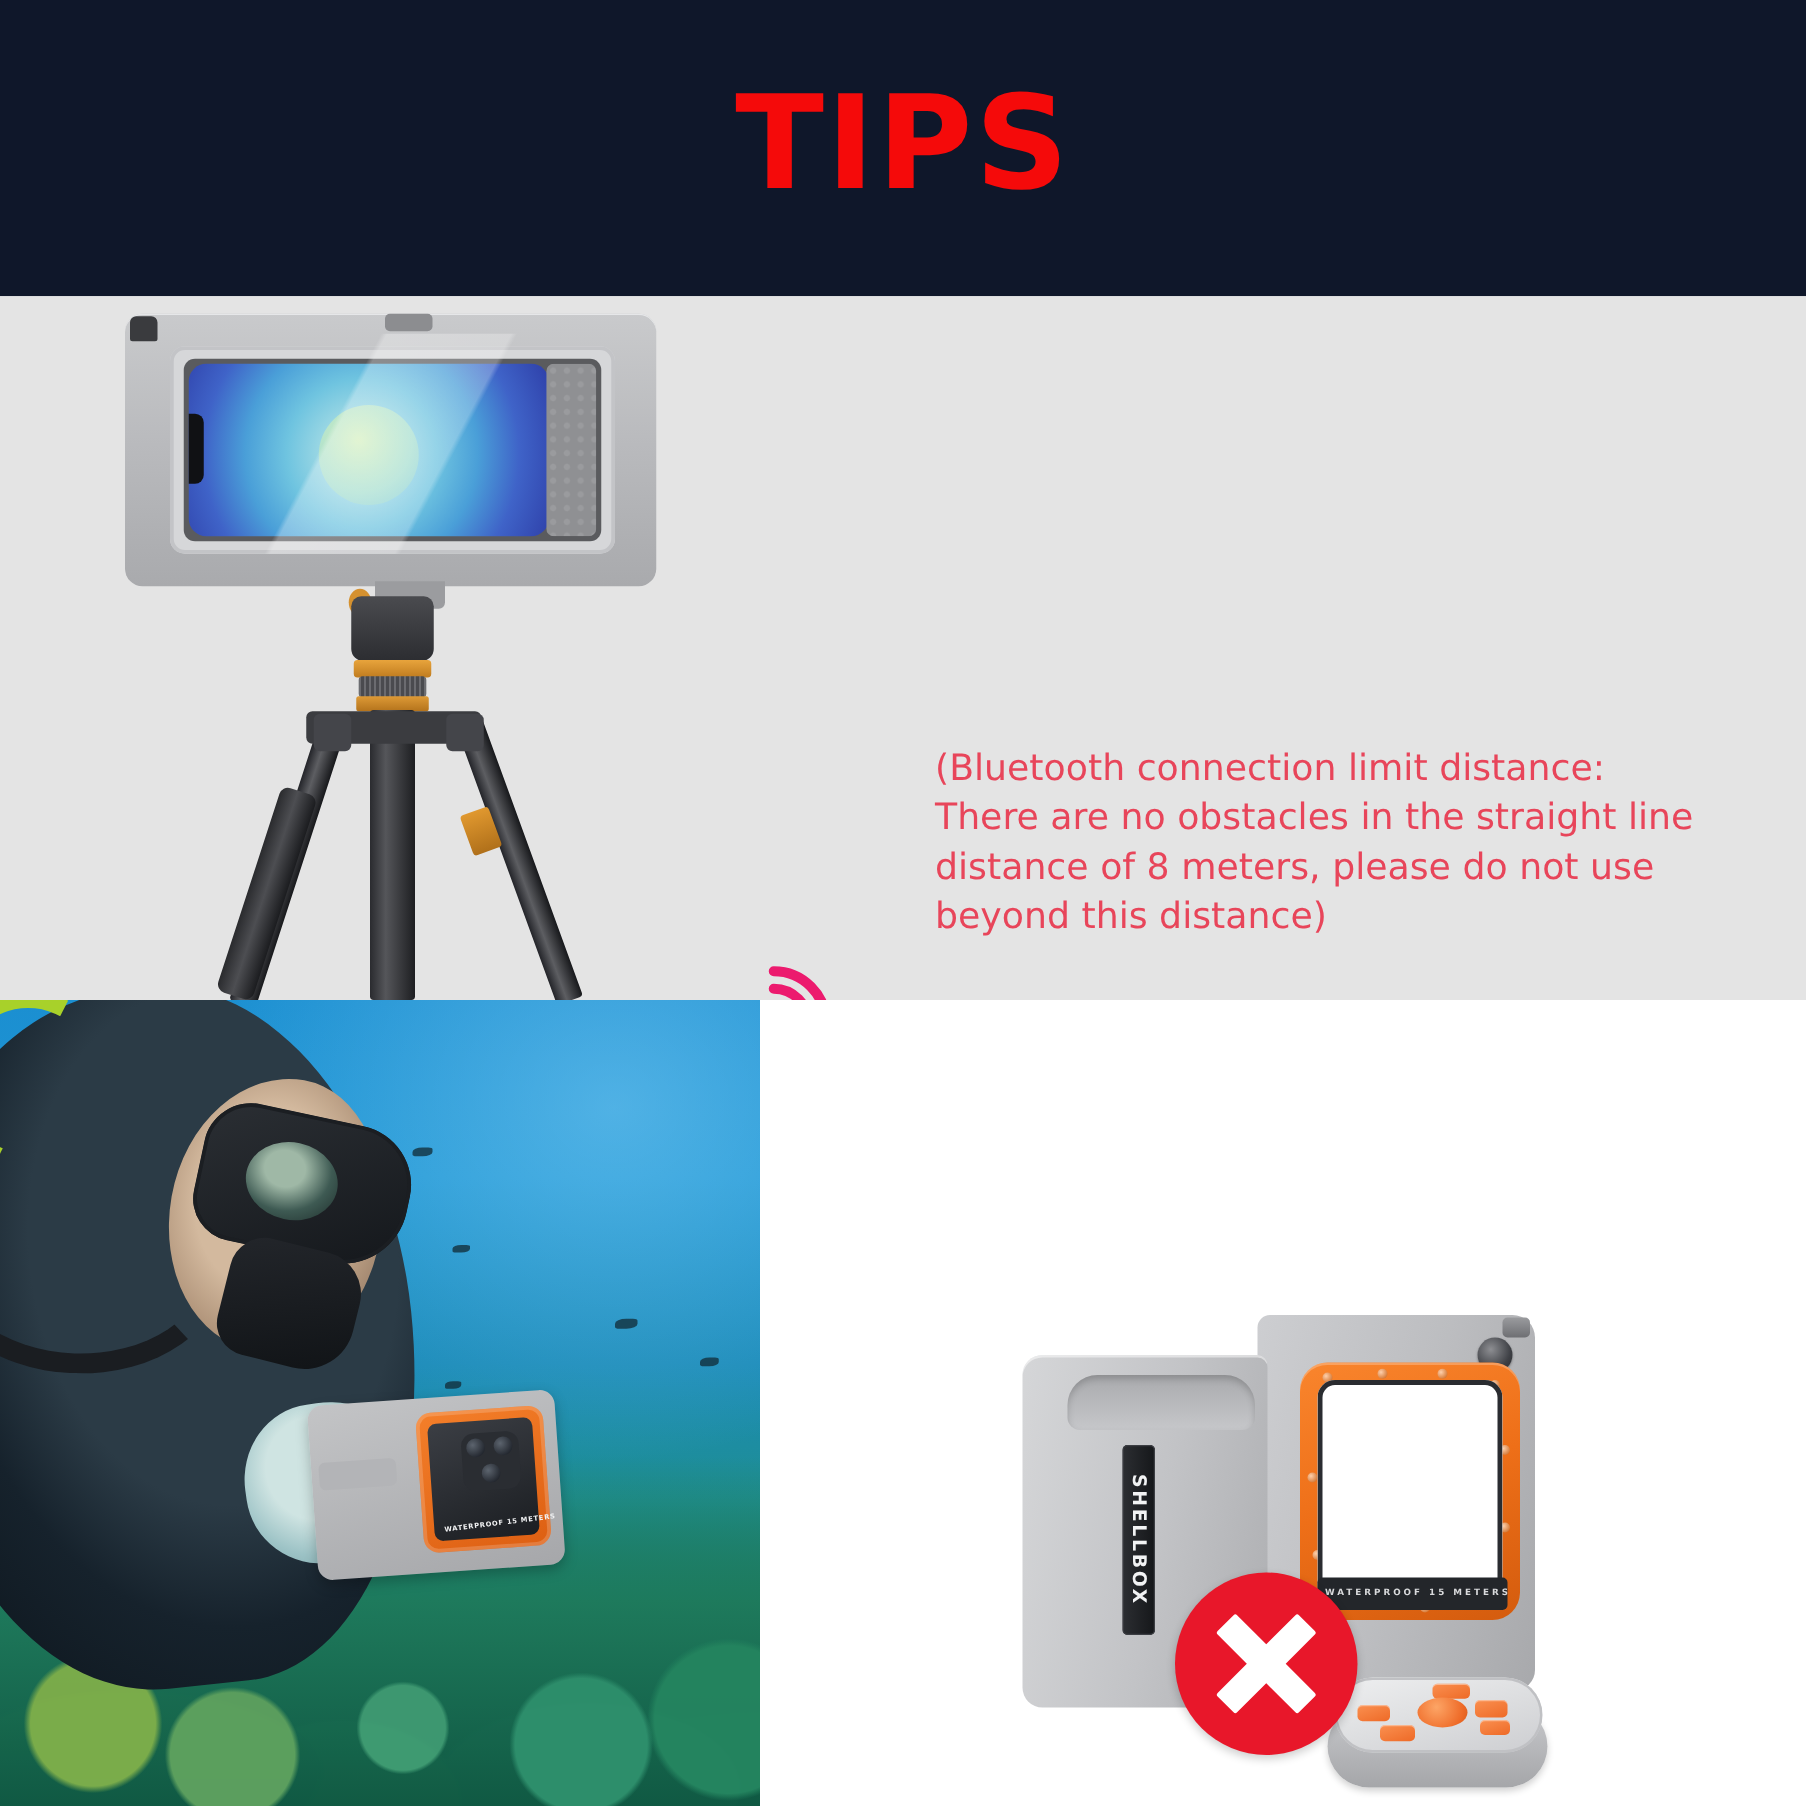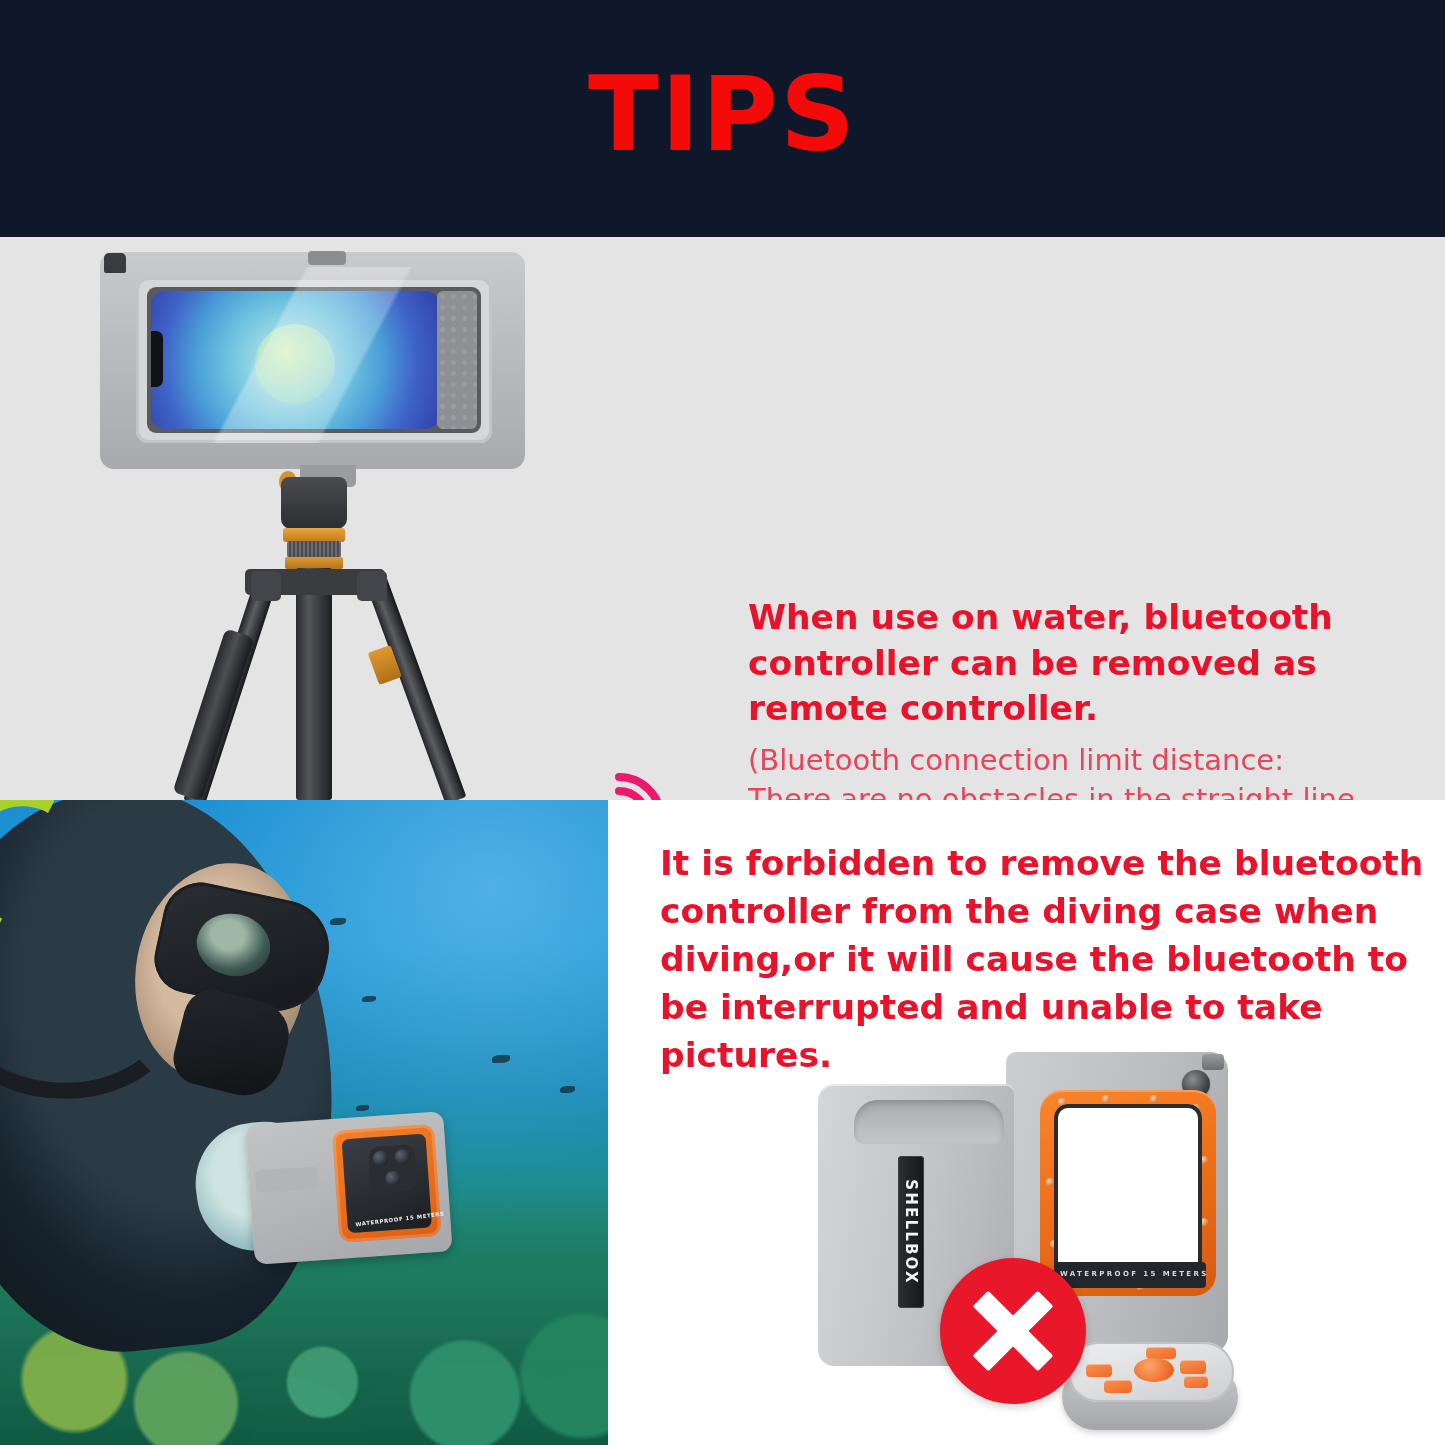--- a/index.html
+++ b/index.html
@@ -697,21 +697,20 @@
     <g fill="none" stroke="#ec1a6e" stroke-linecap="round">
       <path d="M8 54 A 8 8 0 0 1 8 54" stroke-width="9"></path>
       <circle cx="9" cy="53" r="4" fill="#ec1a6e" stroke="none"></circle>
       <path d="M7 40 A 15 15 0 0 1 22 55" stroke-width="8"></path>
       <path d="M7 27 A 28 28 0 0 1 35 55" stroke-width="8"></path>
       <path d="M7 13 A 42 42 0 0 1 49 55" stroke-width="8"></path>
     </g>
   </svg>
 
   <div class="txt1">
-    <p class="headline">When use on water, bluetooth controller can be removed as remote controller.</p>
     <p class="subline">(Bluetooth connection limit distance: There are no obstacles in the straight line distance of 8 meters, please do not use beyond this distance)</p>
   </div>
 </div>
 
 <div class="panel-bottom">
 
   <div class="photo">
     <div class="sea-light"></div>
     <div class="fish" style="left:330px;top:118px;width:16px;height:7px;"></div>
     <div class="fish" style="left:362px;top:196px;width:14px;height:6px;"></div>
@@ -743,23 +742,20 @@
             <div class="uw-lens" style="left:4px;top:4px;"></div>
             <div class="uw-lens" style="left:26px;top:4px;"></div>
             <div class="uw-lens" style="left:15px;top:25px;"></div>
           </div>
           <div class="uw-label">WATERPROOF 15 METERS</div>
         </div>
       </div>
     </div>
   </div>
 
-  <div class="txt2">
-    <p class="headline2">It is forbidden to remove the bluetooth controller from the diving case when diving,or it will cause the bluetooth to be interrupted and unable to take pictures.</p>
-  </div>
 
   <div class="prodgroup">
     <div class="pcase">
 
       <div class="pcase-right">
         <div class="pc-knob2"></div>
         <div class="pc-dial"></div>
         <div class="pc-bezel">
           <div class="pc-screw" style="left:18px;top:8px;"></div>
           <div class="pc-screw" style="left:62px;top:5px;"></div>

